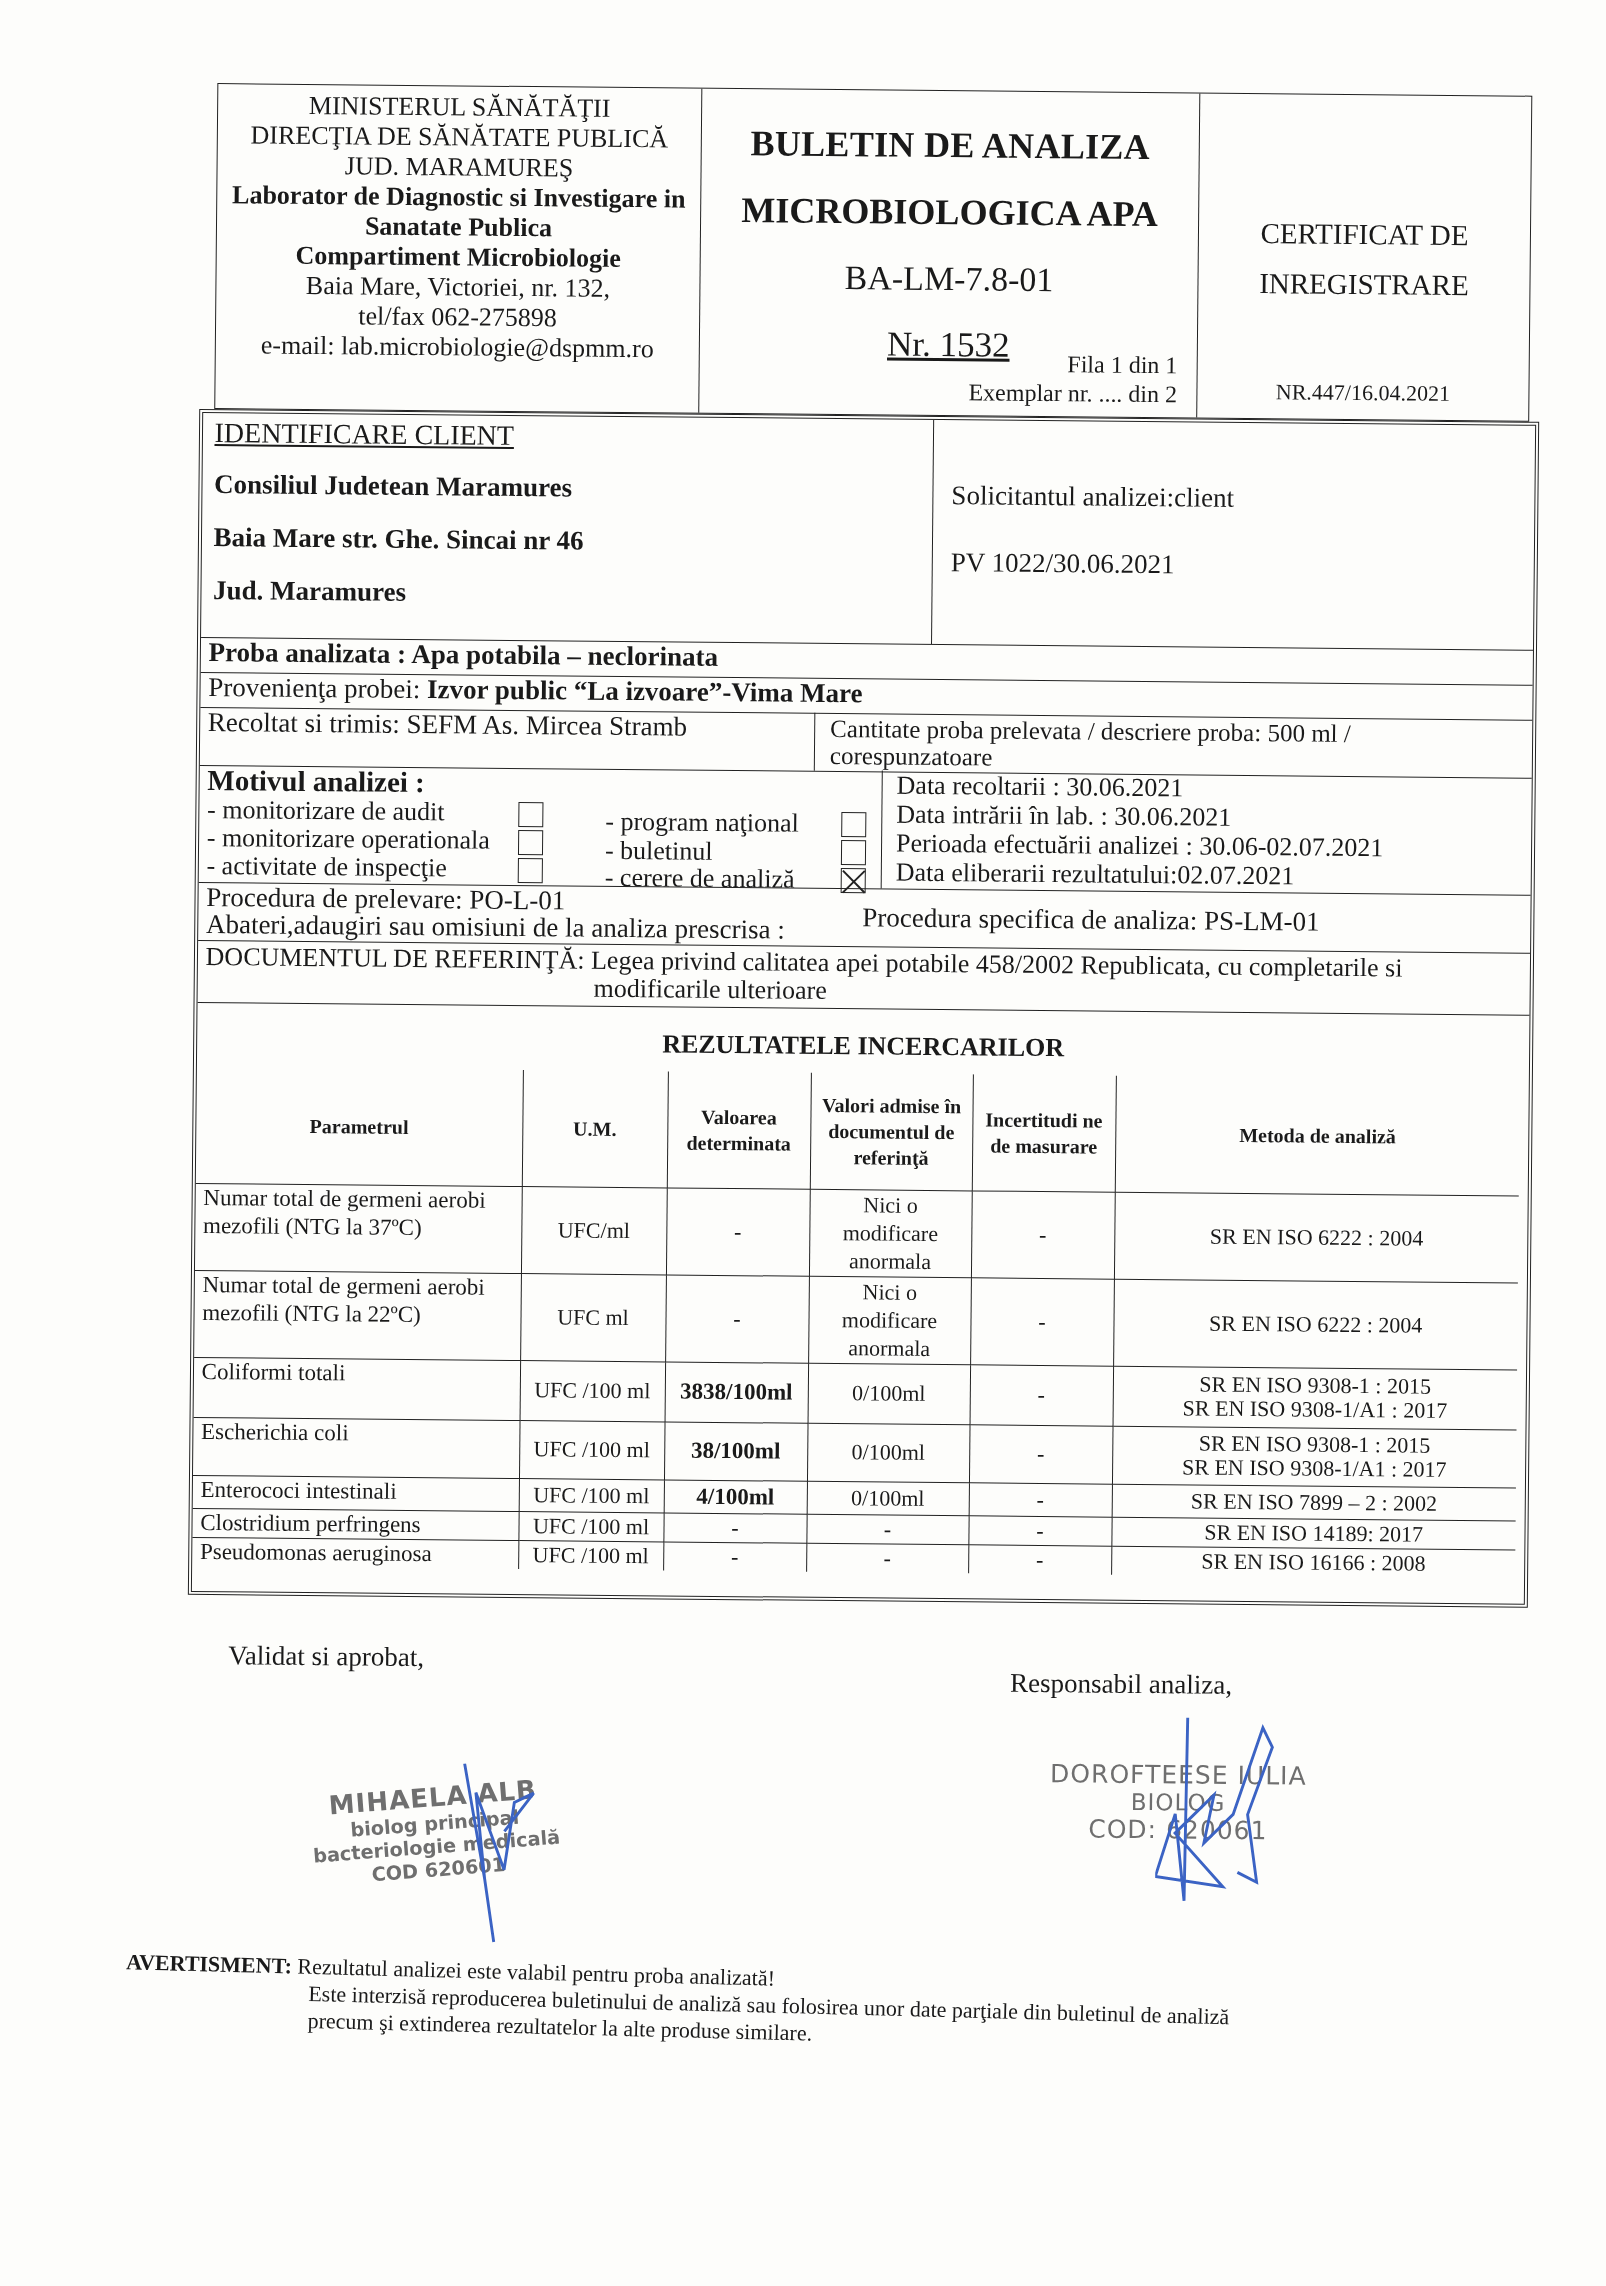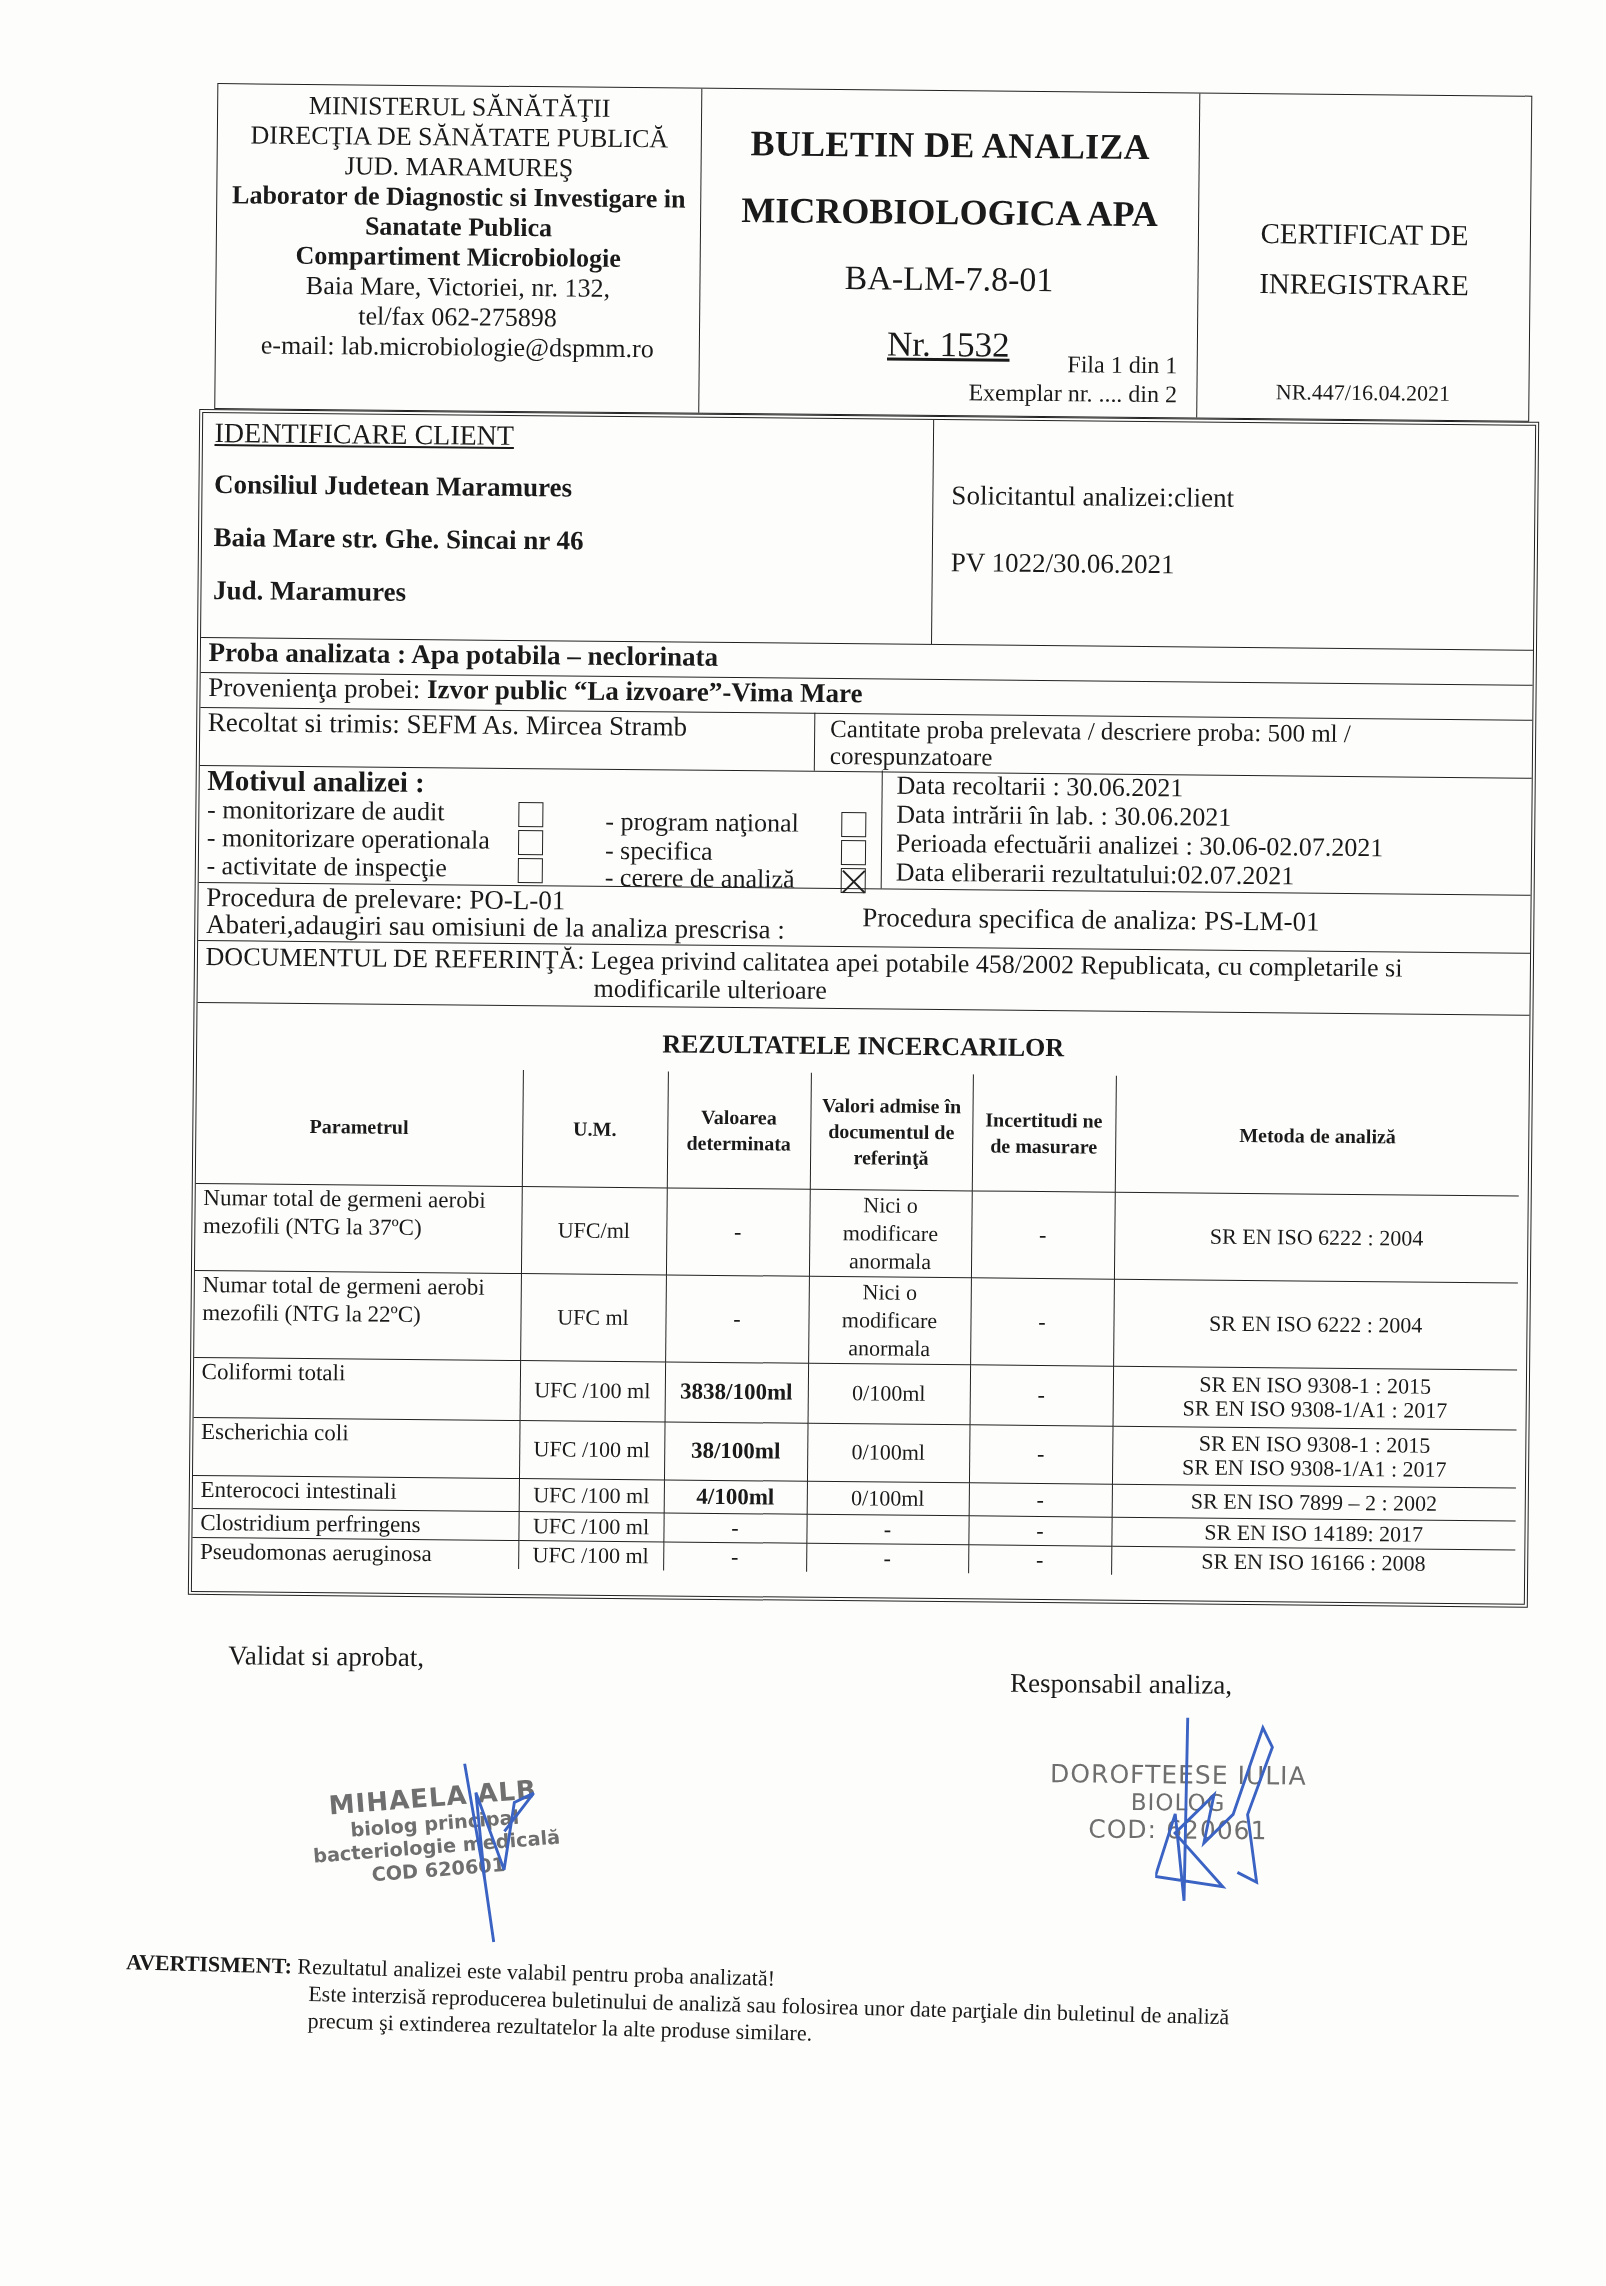--- a/index.html
+++ b/index.html
@@ -125,21 +125,21 @@
       <div class="txt bold" style="left:7.7px;top:0;font-size:29px;">Motivul  analizei :</div>
       <div class="txt" style="left:7.7px;top:31px;font-size:26px;">- monitorizare de audit</div>
       <span class="cb" style="left:319px;top:35px;"></span>
       <div class="txt" style="left:7.7px;top:59px;font-size:26px;">- monitorizare operationala</div>
       <span class="cb" style="left:319px;top:63px;"></span>
       <div class="txt" style="left:7.7px;top:87px;font-size:26px;">- activitate de inspecţie</div>
       <span class="cb" style="left:319px;top:91px;"></span>
 
       <div class="txt" style="left:406px;top:39px;font-size:26px;">- program naţional</div>
       <span class="cb" style="left:642px;top:42px;"></span>
-      <div class="txt" style="left:406px;top:68px;font-size:26px;">- specifica</div>
+      <div class="txt" style="left:406px;top:68px;font-size:26px;">- buletinul</div>
       <span class="cb" style="left:642px;top:70px;"></span>
       <div class="txt" style="left:406px;top:95px;font-size:26px;">- cerere de analiză</div>
       <span class="cb checked" style="left:642px;top:98px;"></span>
 
       <div class="vline" style="left:682px;top:0;height:118px;"></div>
       <div class="txt" style="left:697px;top:0;font-size:26px;">Data recoltarii : 30.06.2021</div>
       <div class="txt" style="left:697px;top:29px;font-size:26px;">Data intrării în lab. : 30.06.2021</div>
       <div class="txt" style="left:697px;top:58px;font-size:26px;">Perioada efectuării analizei : 30.06-02.07.2021</div>
       <div class="txt" style="left:697px;top:87px;font-size:26px;">Data eliberarii rezultatului:02.07.2021</div>
     </div>

